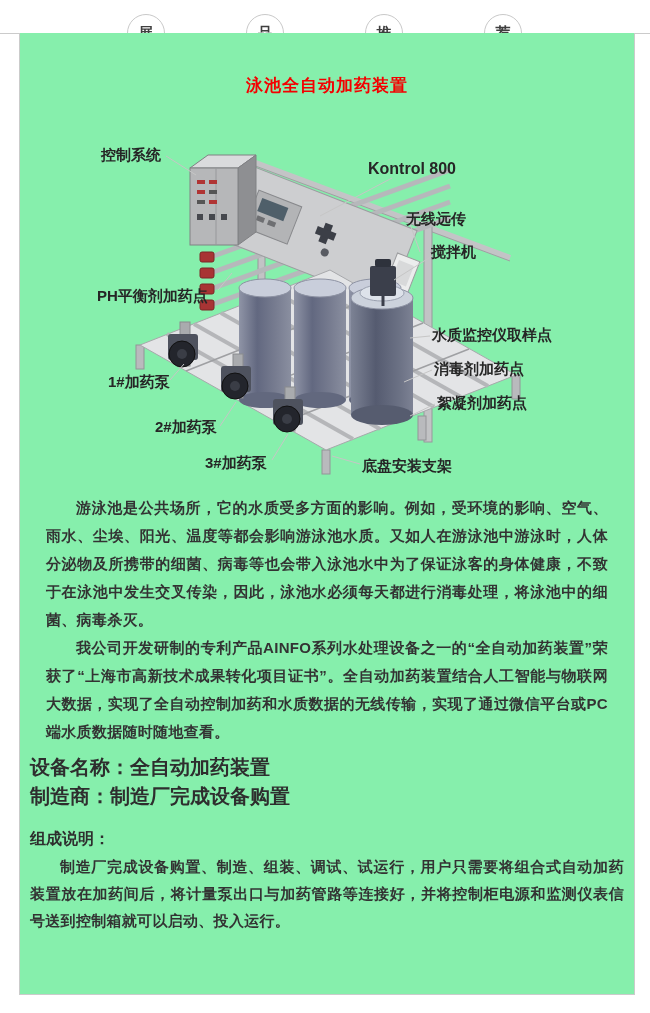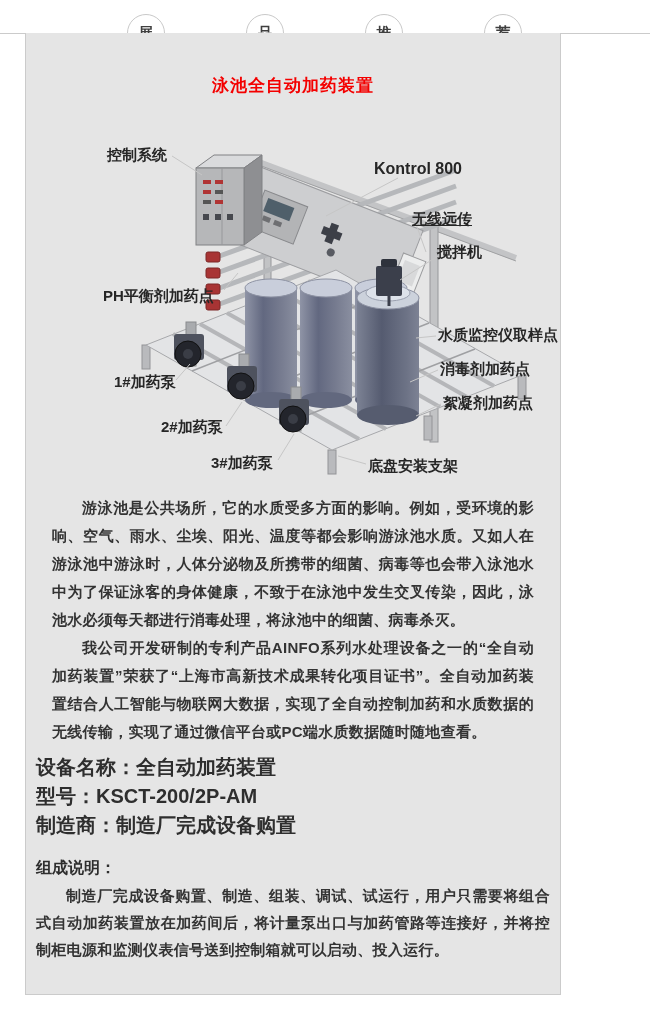--- a/index.html
+++ b/index.html
@@ -9,22 +9,22 @@
   
   .top-line { position:absolute; left:0; top:33px; width:650px; height:1px; background:#cbcbcb; }
   .badge { position:absolute; top:14px; width:38px; height:38px; border:1px solid #c9c9c9;
            border-radius:50%; background:#fff; display:flex; align-items:center; justify-content:center;
            font-size:15px; font-weight:bold; color:#3f3f3f; }
   .badge .dot { position:absolute; left:9px; top:31px; width:10px; height:10px; border-radius:50%;
                 background:#2aa7e2; box-shadow:0 0 0 3px #fff; }
   .badge1{left:127px;} .badge2{left:246px;} .badge3{left:365px;} .badge4{left:484px;}
 
   
-  .card { position:absolute; left:25px; top:33px; width:536px; height:962px;
-          border:1px solid #cbcbcb; border-top:none; padding:0 10px; background:#e5e5e5; }
+  .card { position:absolute; left:19px; top:33px; width:616px; height:962px;
+          border:1px solid #cbcbcb; border-top:none; padding:0 10px; background:#86efac; }
 
   .page-title { margin-top:42px; text-align:center; font-size:17px; line-height:22px;
                 font-weight:bold; color:#f40000; letter-spacing:1px; }
 
   
   .diagram { position:relative; margin:33px -10px 4px; width:614px; height:350px; }
   .diagram svg { position:absolute; left:0; top:0; }
   .dlabel { position:absolute; white-space:nowrap; font-size:15px; font-weight:bold; color:#262626; }
   .dlabel.latin { font-size:16px; }
 
@@ -192,40 +192,39 @@
         <line x1="415" y1="274" x2="390" y2="286"></line>
         <line x1="150" y1="250" x2="164" y2="234"></line>
         <line x1="200" y1="296" x2="216" y2="272"></line>
         <line x1="252" y1="330" x2="268" y2="304"></line>
         <line x1="340" y1="334" x2="312" y2="326"></line>
       </g>
     </svg>
 
     <div class="dlabel" style="left:81px;  top:16px;">控制系统</div>
     <div class="dlabel latin" style="left:348px; top:30px;">Kontrol 800</div>
-    <div class="dlabel" style="left:386px; top:80px;text-decoration:underline;">无线远传</div>
+    <div class="dlabel" style="left:386px; top:80px;">无线远传</div>
     <div class="dlabel" style="left:411px; top:113px;">搅拌机</div>
     <div class="dlabel" style="left:77px;  top:157px;">PH平衡剂加药点</div>
     <div class="dlabel" style="left:412px; top:196px;">水质监控仪取样点</div>
     <div class="dlabel" style="left:414px; top:230px;text-align:center;">消毒剂加药点</div>
     <div class="dlabel" style="left:417px; top:264px;">絮凝剂加药点</div>
     <div class="dlabel" style="left:88px;  top:243px;">1#加药泵</div>
     <div class="dlabel" style="left:135px; top:288px;">2#加药泵</div>
     <div class="dlabel" style="left:185px; top:324px;">3#加药泵</div>
     <div class="dlabel" style="left:342px; top:327px;">底盘安装支架</div>
   </div>
 
   <div class="intro">
     <p>游泳池是公共场所，它的水质受多方面的影响。例如，受环境的影响、空气、雨水、尘埃、阳光、温度等都会影响游泳池水质。又如人在游泳池中游泳时，人体分泌物及所携带的细菌、病毒等也会带入泳池水中为了保证泳客的身体健康，不致于在泳池中发生交叉传染，因此，泳池水必须每天都进行消毒处理，将泳池中的细菌、病毒杀灭。</p>
     <p>我公司开发研制的专利产品AINFO系列水处理设备之一的“全自动加药装置”荣获了“上海市高新技术成果转化项目证书”。全自动加药装置结合人工智能与物联网大数据，实现了全自动控制加药和水质数据的无线传输，实现了通过微信平台或PC端水质数据随时随地查看。</p>
   </div>
 
   <div class="specs">
     <p>设备名称：全自动加药装置</p>
-    <p>型号：KSCT-200/2P-AM</p>
     <p>制造商：制造厂完成设备购置</p>
   </div>
 
   <div class="comp">
     <p class="comp-heading">组成说明：</p>
     <p class="body">制造厂完成设备购置、制造、组装、调试、试运行，用户只需要将组合式自动加药装置放在加药间后，将计量泵出口与加药管路等连接好，并将控制柜电源和监测仪表信号送到控制箱就可以启动、投入运行。</p>
   </div>
 
 </div>
 

